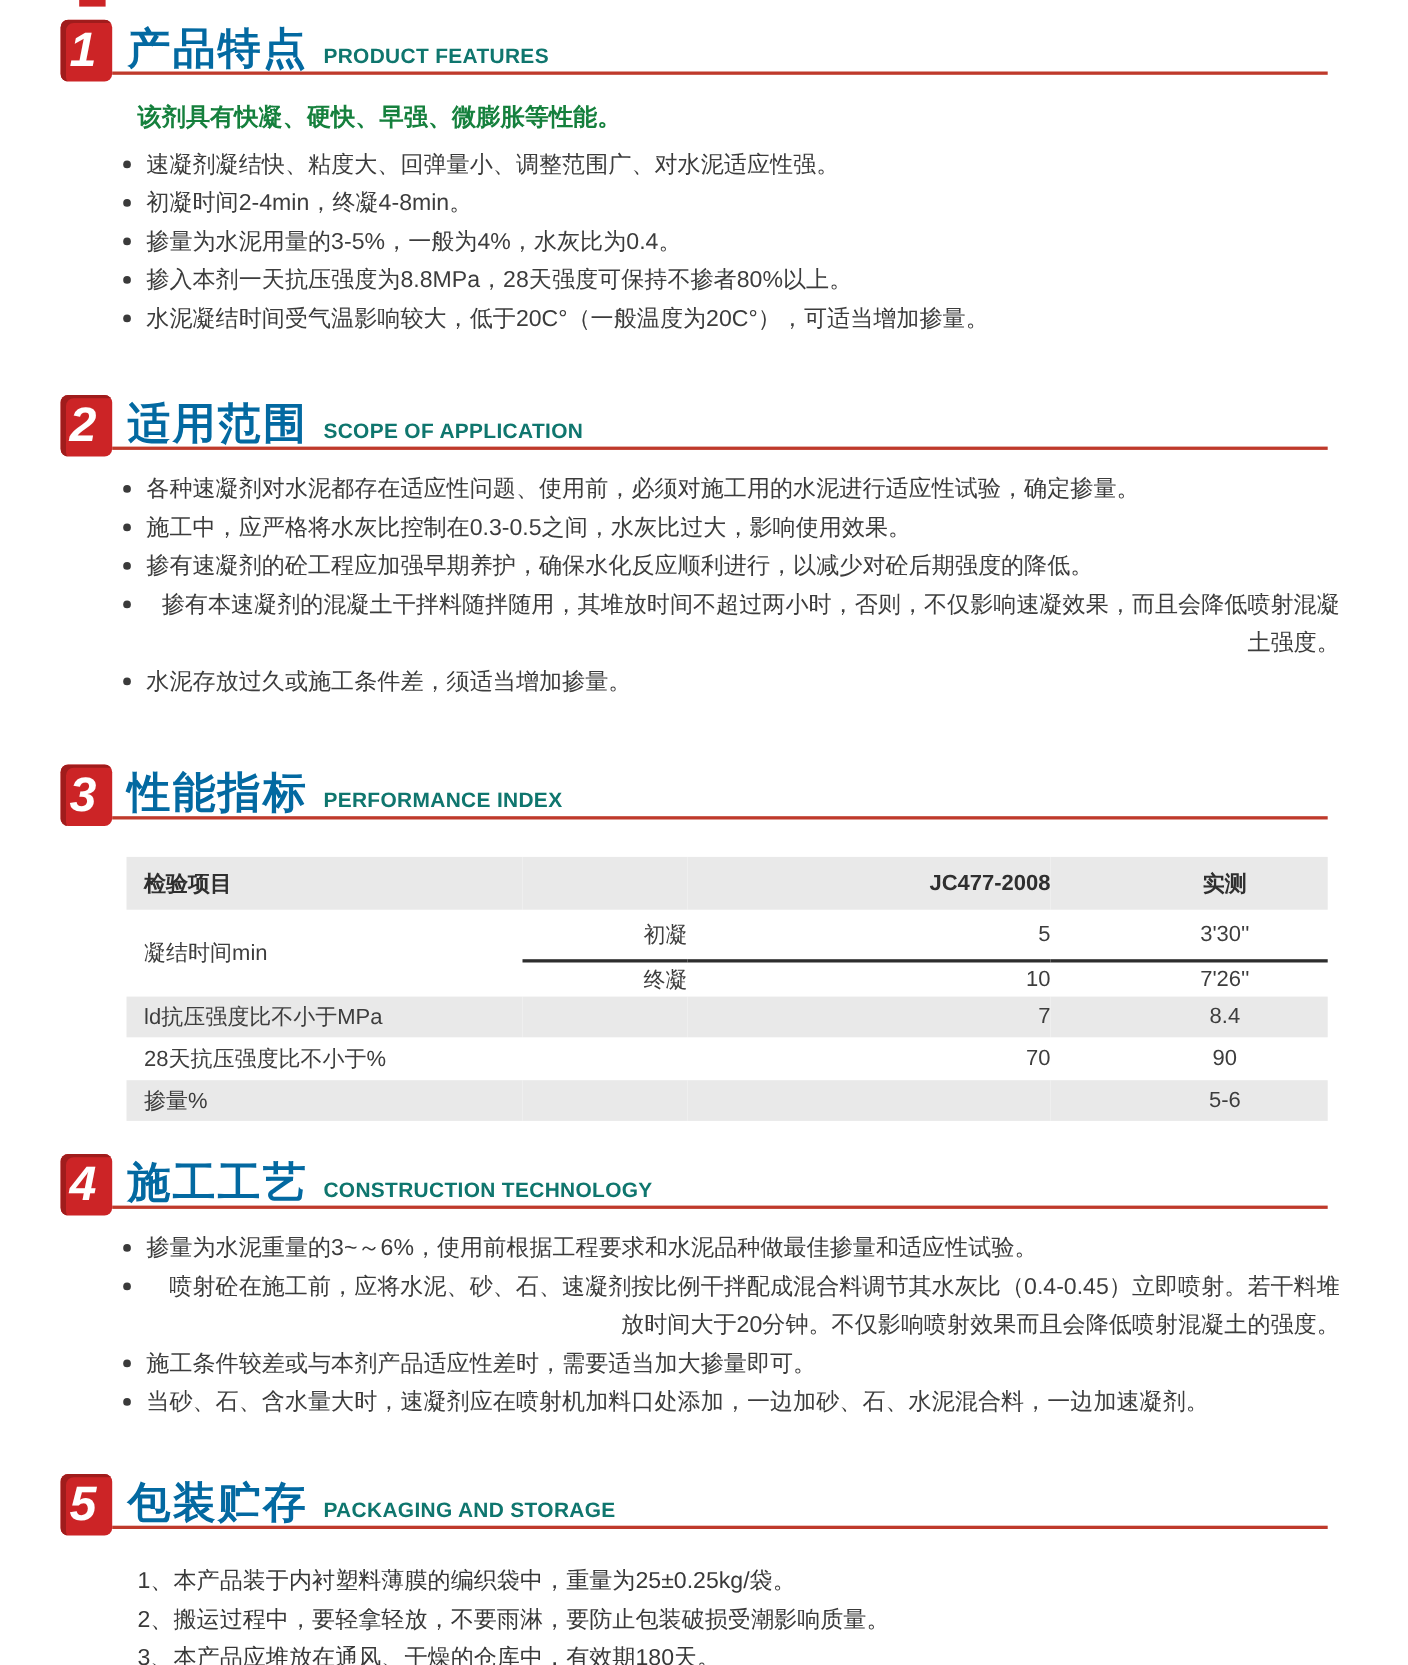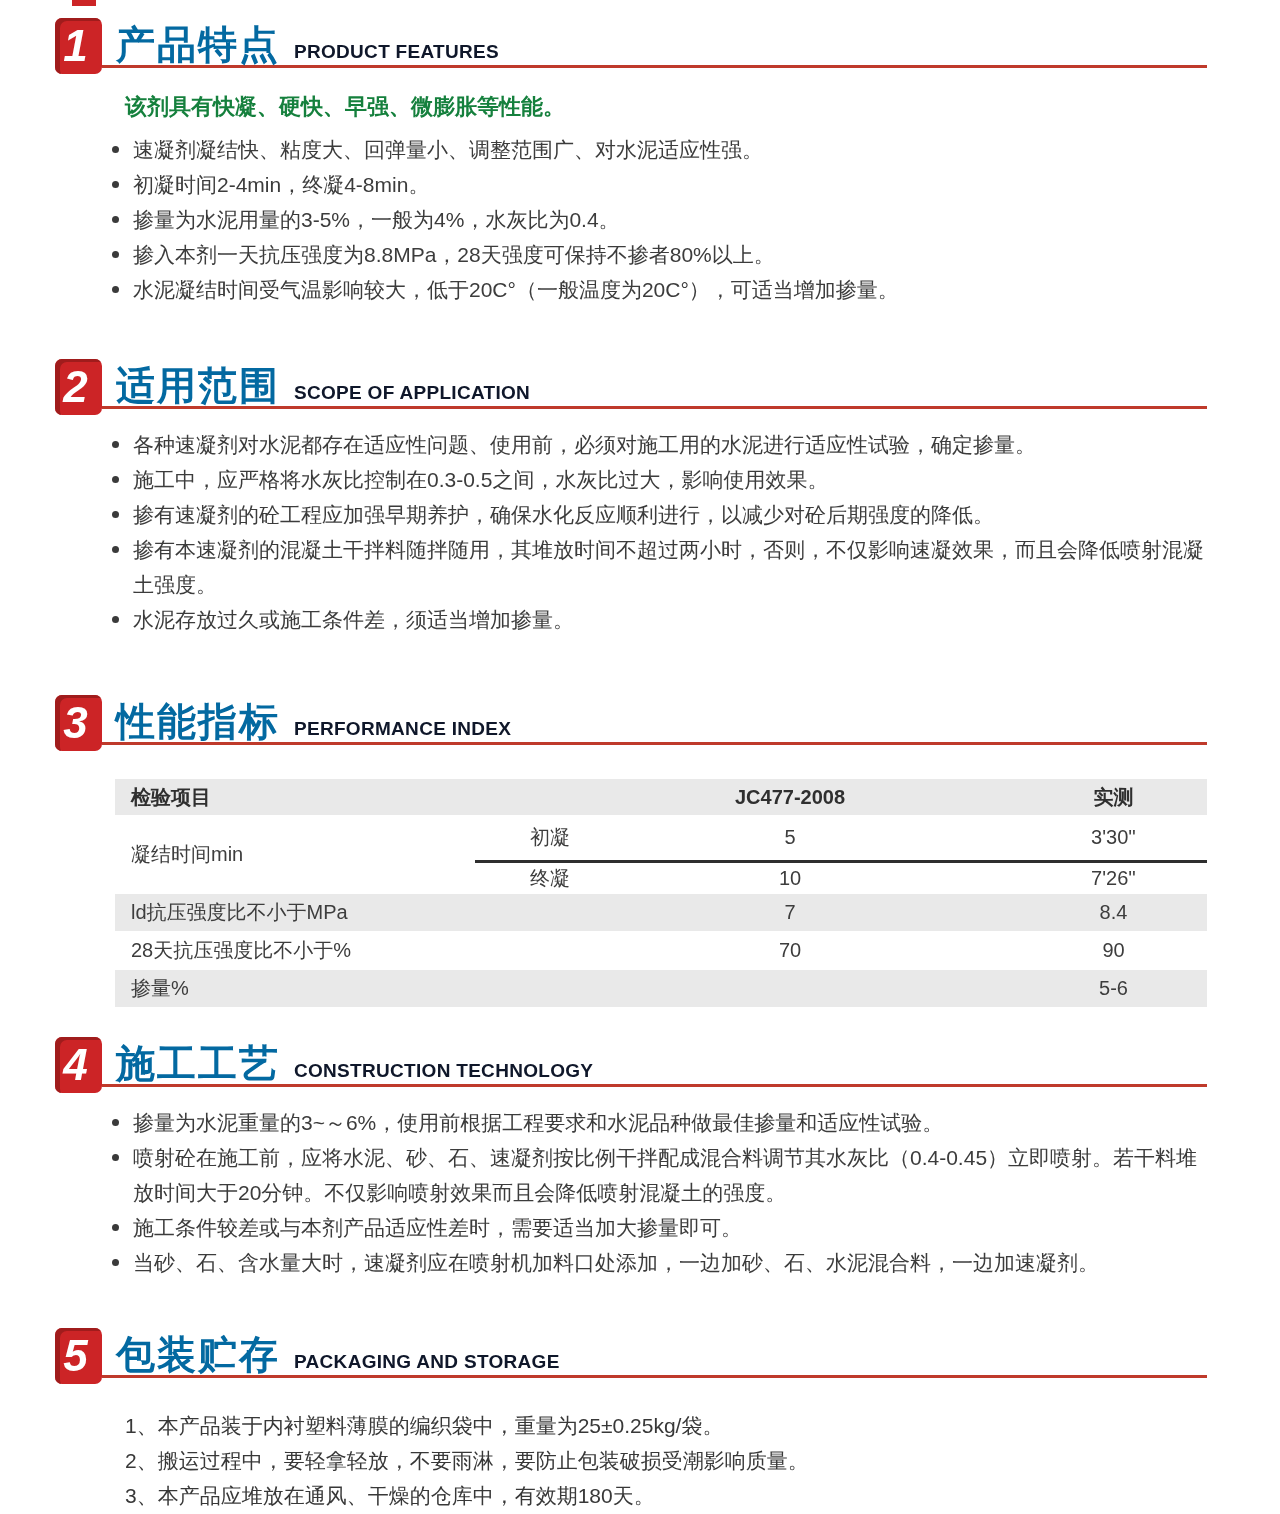--- a/index.html
+++ b/index.html
@@ -40,33 +40,33 @@
     padding-left:14px;
     height:50px;
     border-bottom:3px solid #bf3a2b;
   }
   .title-cn {
     font-size:39px; font-weight:900; color:#0369a1;
     line-height:1; letter-spacing:2px; padding-bottom:1px;
     white-space:nowrap;
   }
   .title-en {
-    font-size:19px; font-weight:700; color:#0f172a;
+    font-size:19px; font-weight:700; color:#0f766e;
     line-height:1; padding-bottom:4px; letter-spacing:0.3px;
     white-space:nowrap;
   }
   
   .sec-body { margin:0 62px 0 110px; }
   .intro {
     margin:16px 0 6px 15px;
     font-size:22px; font-weight:bold; color:#15803d;
     line-height:30px;
   }
   .bullets { margin-top:10px; }
-  .bullet { display:flex; }
+  .bullet { display:flex;text-align:right; }
   .bullet .dot {
     width:7px; height:7px; border-radius:50%;
     background:#3a3a3a; margin:14px 14px 0 2px; flex-shrink:0;
   }
   .bullet .btext {
     font-size:21px; color:#3c3c3c; line-height:35px;
   }
   .numbered { margin-top:22px; }
   .nitem {
     font-size:21px; color:#383838; line-height:35px;
@@ -88,24 +88,24 @@
   }
   .perf-table col.c1 { width:360px; }
   .perf-table col.c2 { width:150px; }
   .perf-table col.c3 { width:330px; }
   .perf-table col.c4 { width:252px; }
   .perf-table th, .perf-table td {
     font-weight:normal; text-align:left; vertical-align:middle;
     padding:0;
   }
   .perf-table .lab { padding-left:16px; }
-  .perf-table .center { text-align:center; }
+  .perf-table .center { text-align:right; }
   .perf-table .col4 { text-align:center; padding-left:65px; }
   .perf-table tr.gray { background:#e9e9e9; }
-  .perf-table tr.hrow { height:36px; }
+  .perf-table tr.hrow { height:48px; }
   .perf-table tr.hrow th { font-weight:bold; color:#2f2f2f; }
   .perf-table tr.sub1 { height:46px; }
   .perf-table tr.sub2 { height:33px; }
   .perf-table tr.r36 { height:37px; }
   .perf-table tr.r38 { height:39px; }
   .perf-table .divider { border-bottom:3px solid #2e2e2e; }
 </style>
 </head>
 <body>
 

